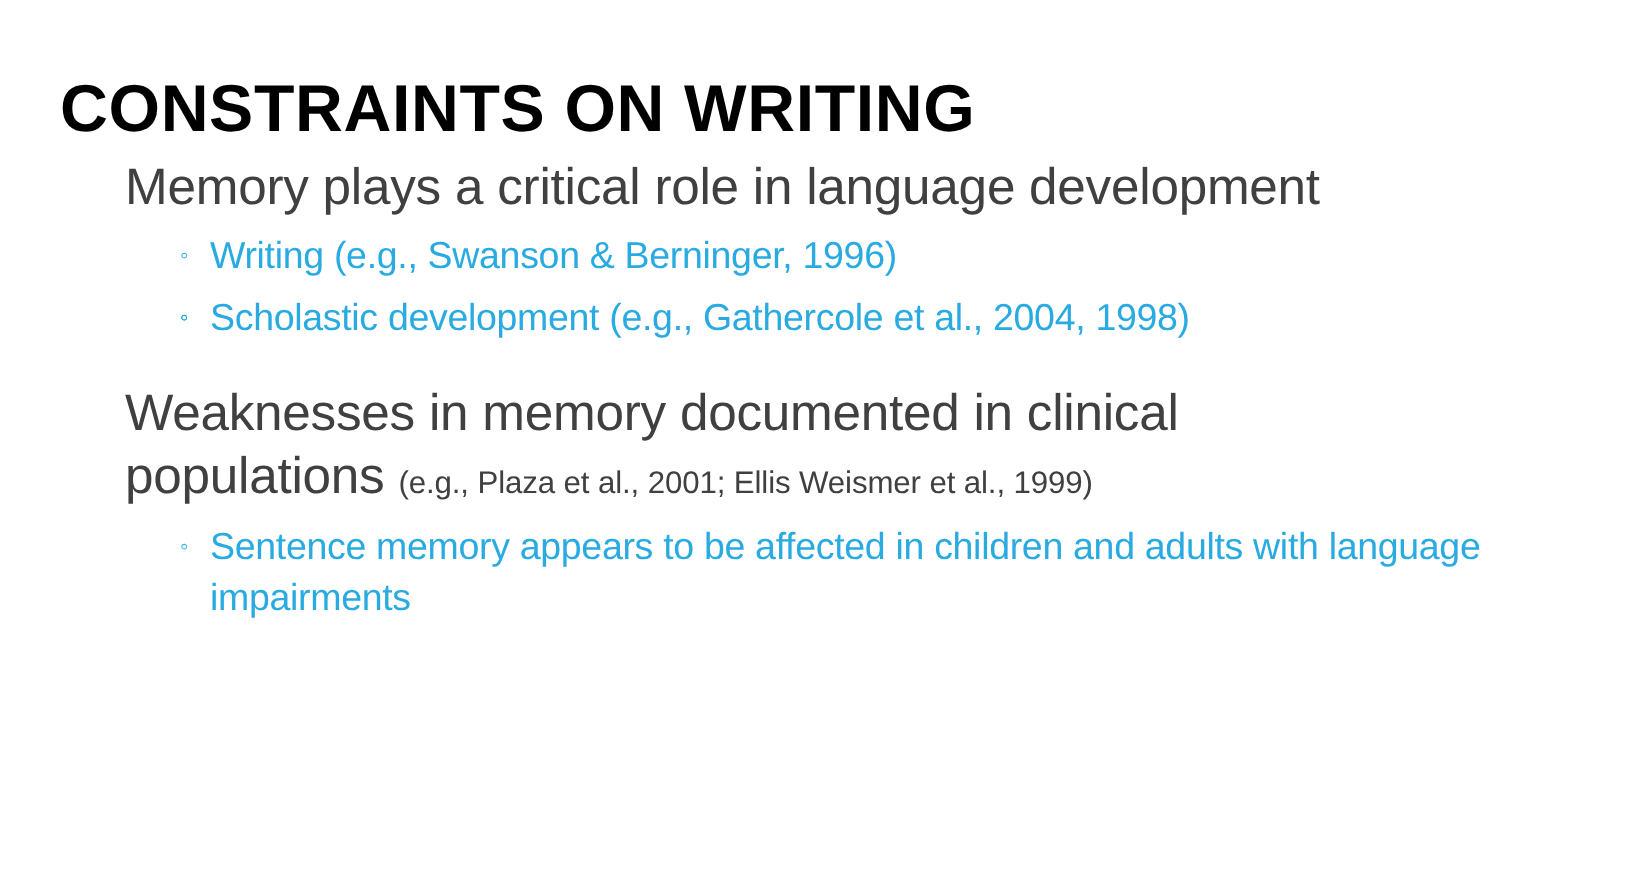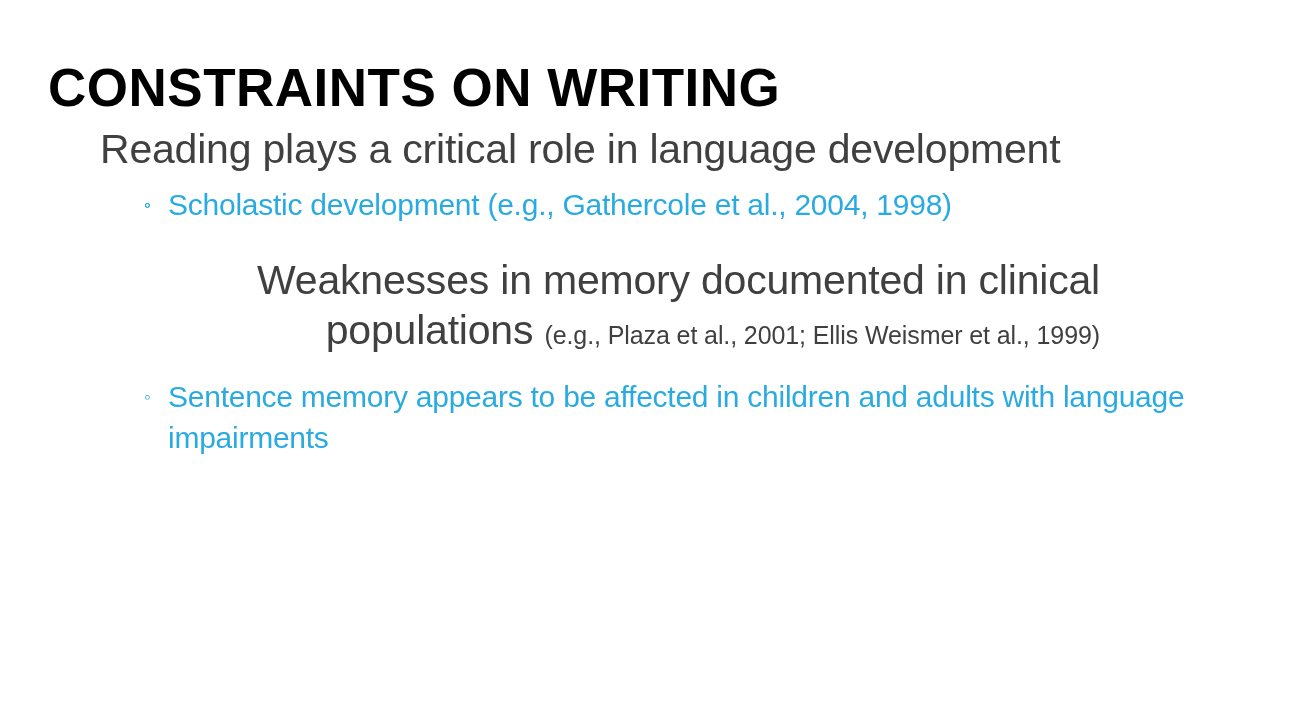--- a/index.html
+++ b/index.html
@@ -48,23 +48,22 @@
   .lvl1 {
     color: #404040;
     font-size: 41px;
     line-height: 50px;
     font-weight: 400;
     margin: 0 0 4px 0;
     letter-spacing: -0.2px;
   }
   .lvl1.block-2 {
     margin-top: 30px;
-    margin-bottom: 16px;
+    margin-bottom: 6px;
     max-width: 1000px;
-    text-align: right;
   }
   .cite-inline {
     font-size: 25px;
     color: #404040;
     letter-spacing: -0.1px;
   }
 
   
   .lvl2-list {
     list-style: none;
@@ -97,25 +96,26 @@
 <body>
 
 <div id="slide">
 
   <h1 class="slide-title">CONSTRAINTS ON WRITING</h1>
 
   <div class="body-area">
 
     <div class="content-block">
 
-      <p class="lvl1">Reading plays a critical role in language development</p>
+      <p class="lvl1">Memory plays a critical role in language development</p>
 
       <ul class="lvl2-list group-1">
         <li class="lvl2">
           <span class="marker">◦</span>
+          <span>Writing (e.g., Swanson &amp; Berninger, 1996)</span>
         </li>
         <li class="lvl2">
           <span class="marker">◦</span>
         </li>
         <li class="lvl2">
           <span class="marker">◦</span>
           <span>Scholastic development (e.g., Gathercole et al., 2004, 1998)</span>
         </li>
       </ul>
 

